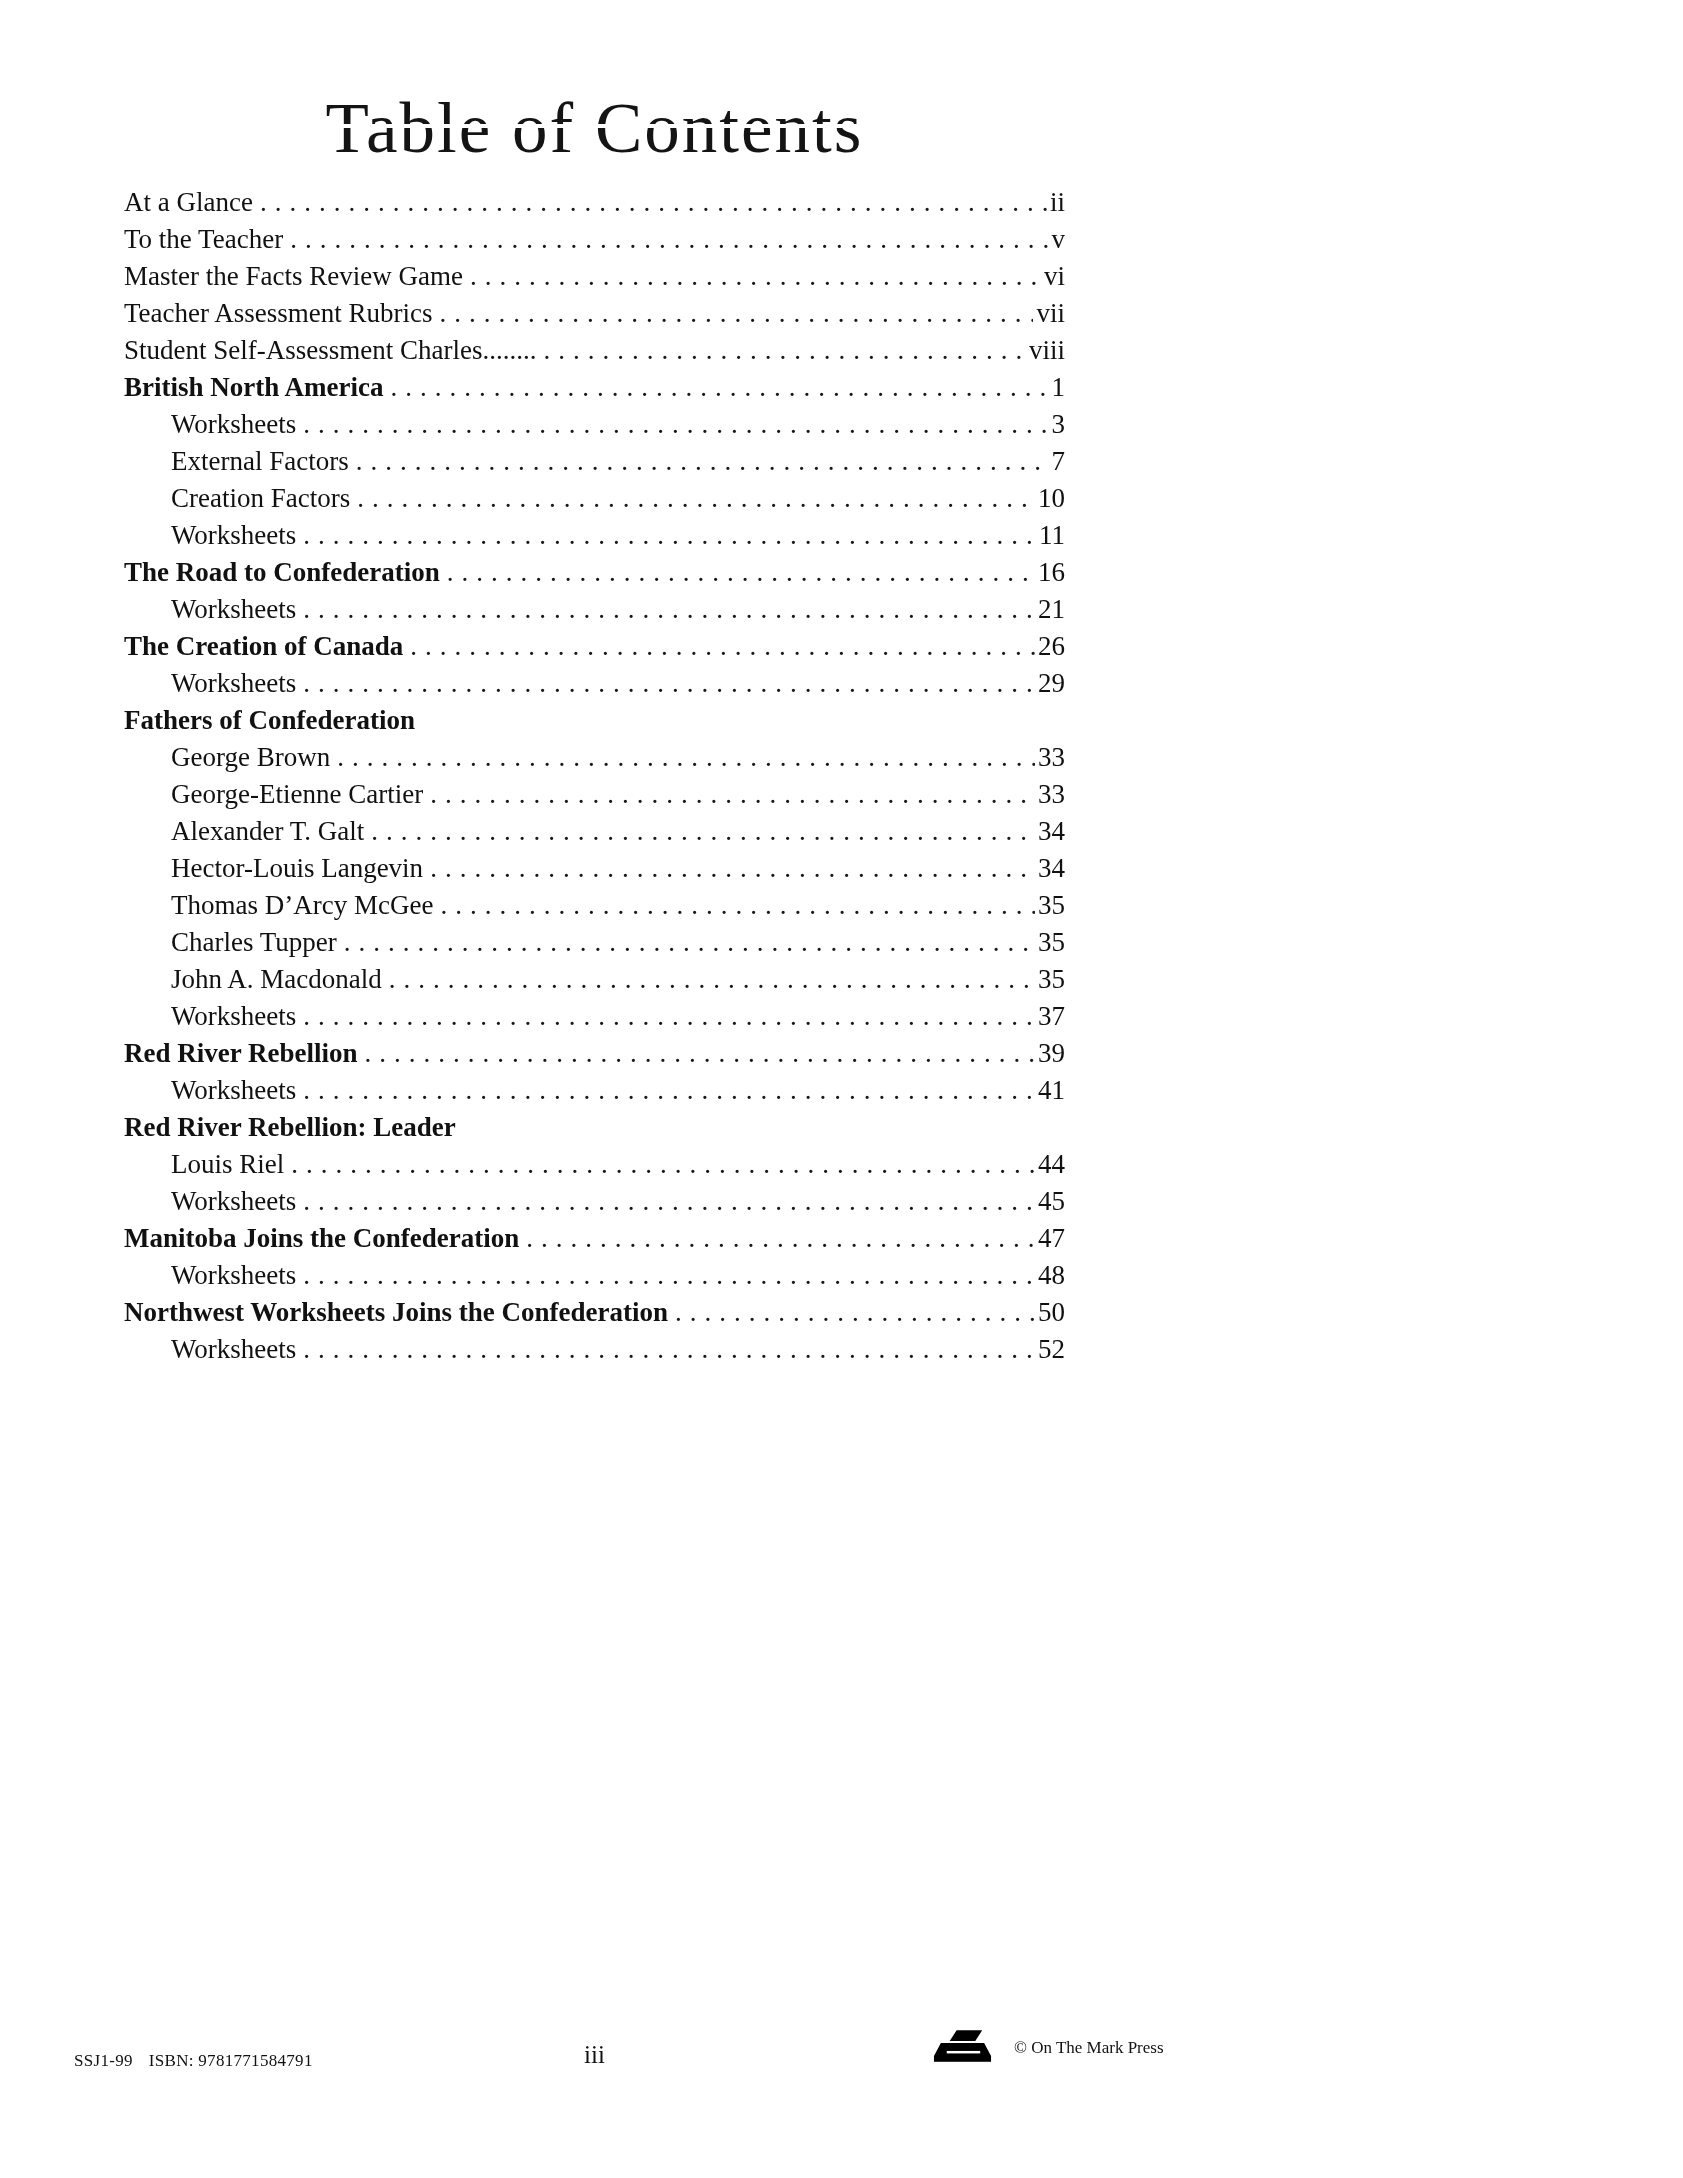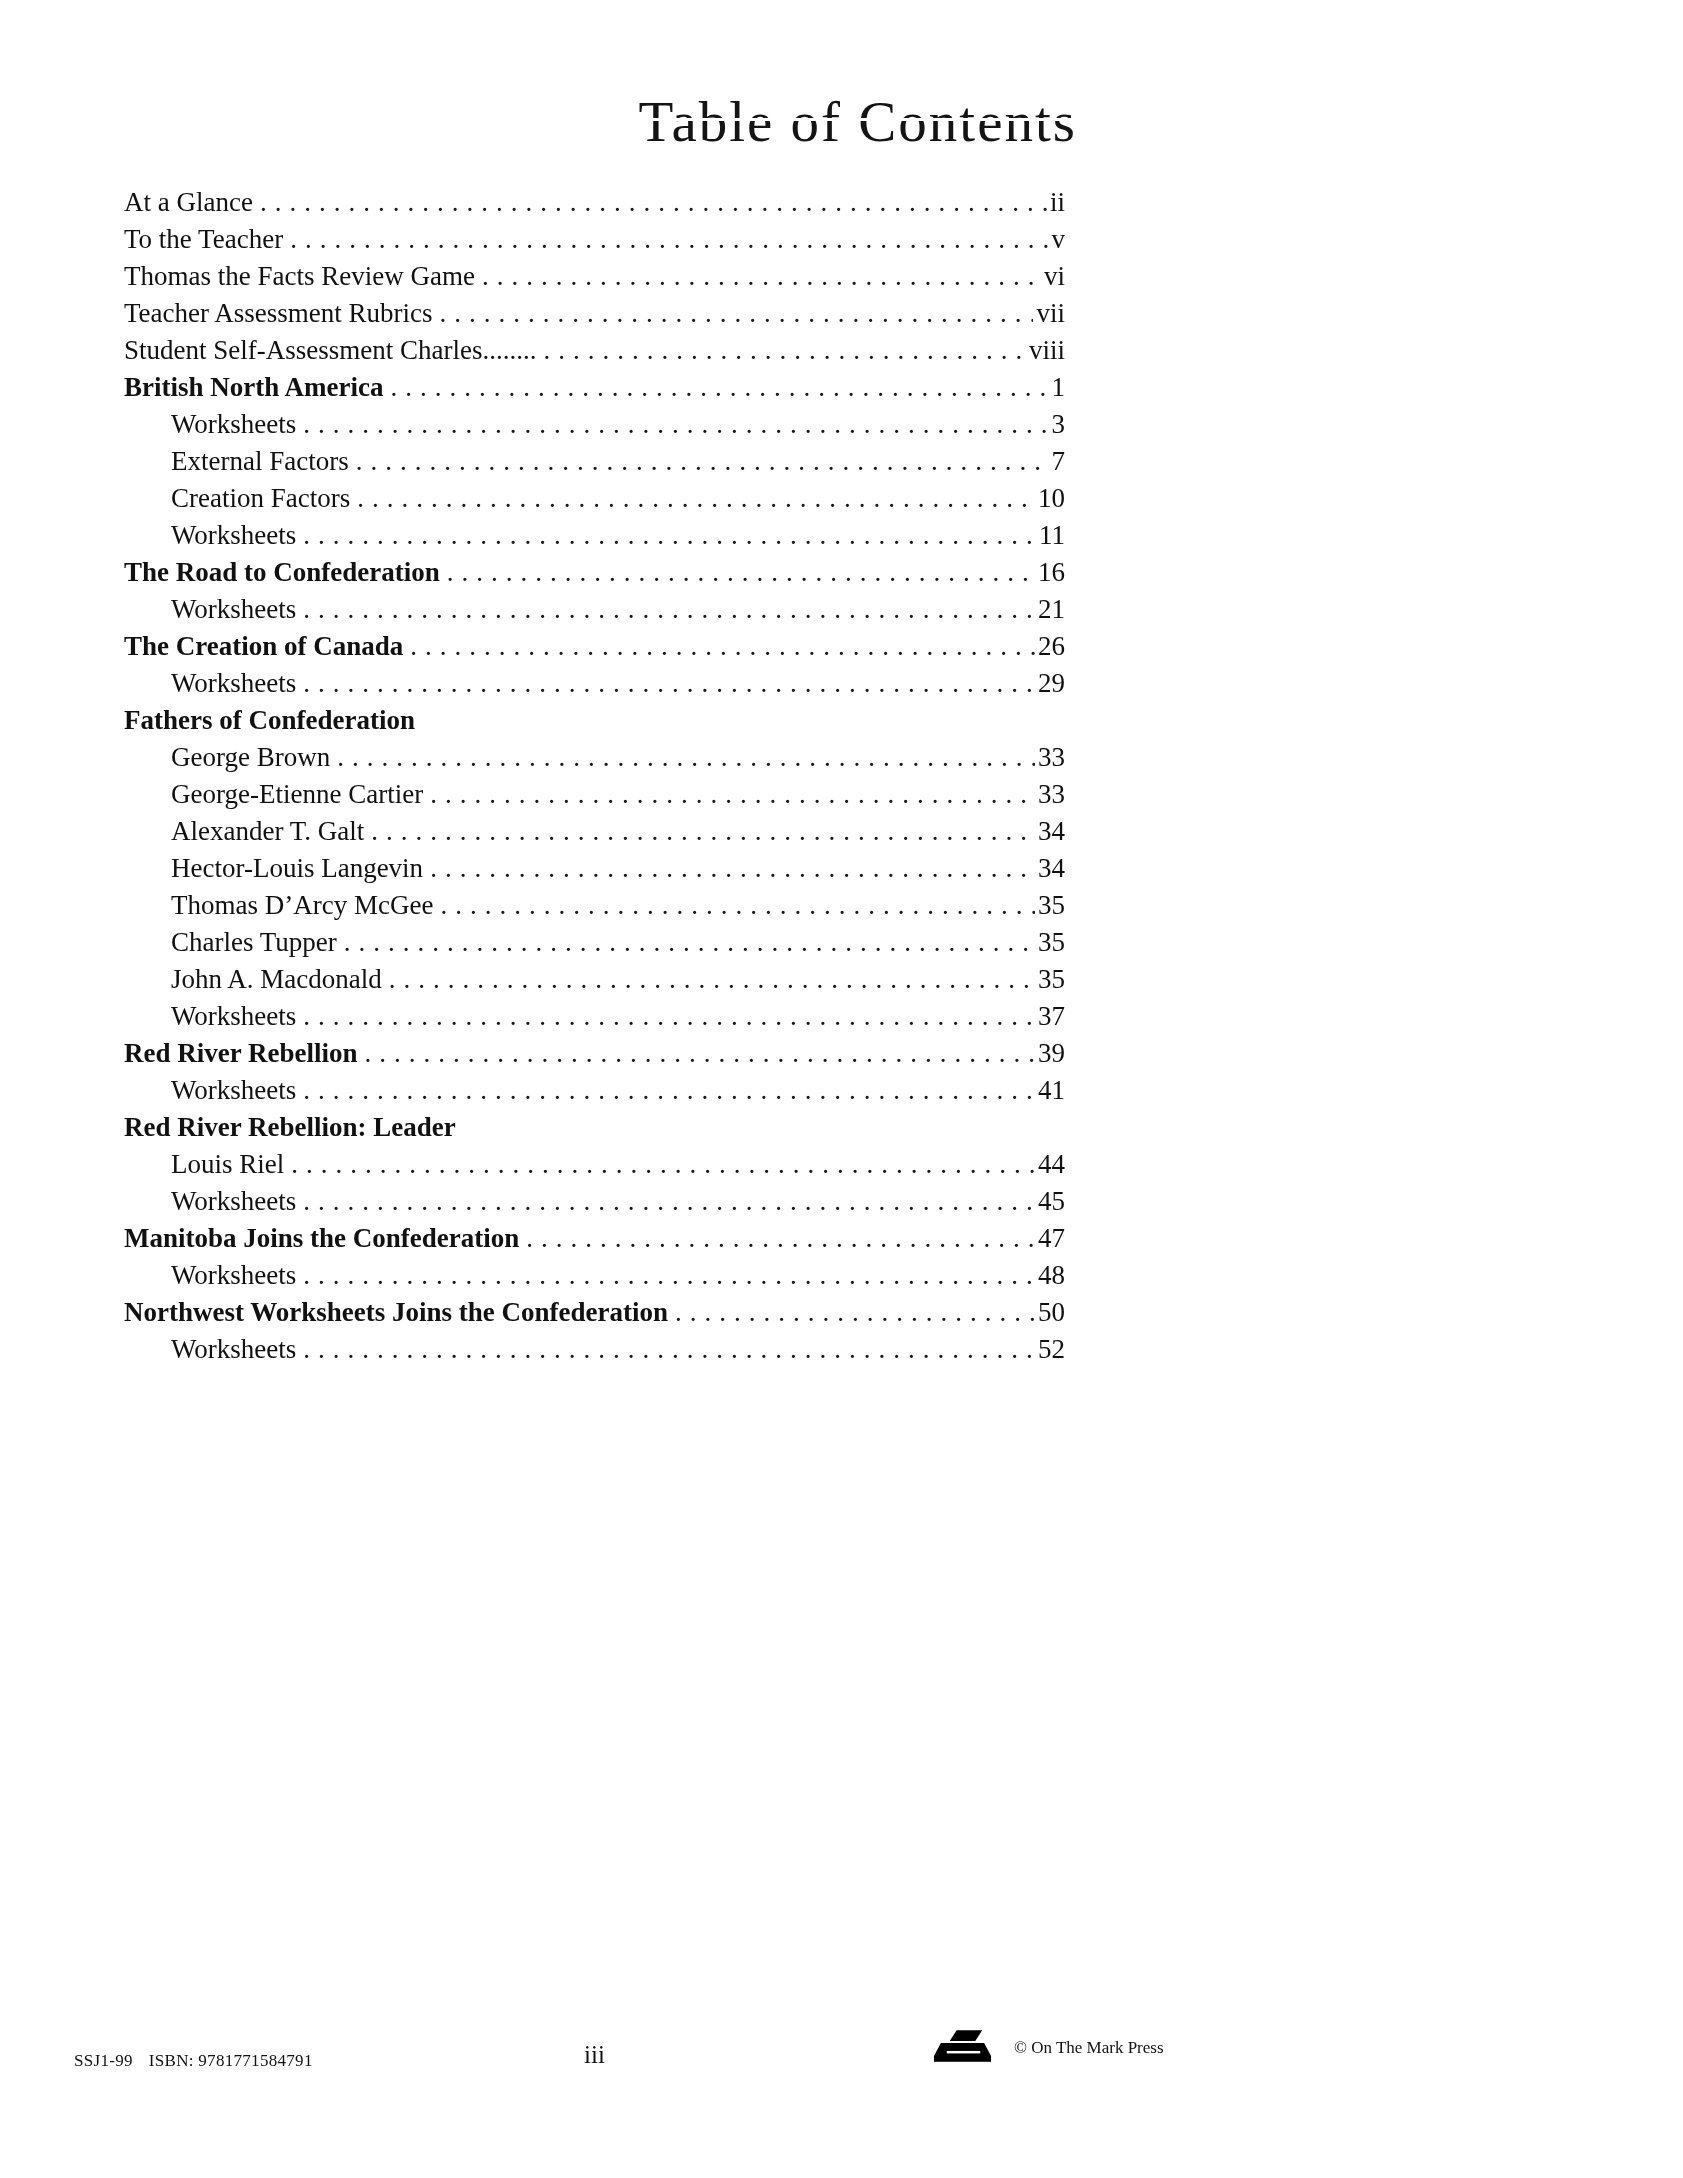--- a/index.html
+++ b/index.html
@@ -10,24 +10,24 @@
     height: 2178px;
     background: #ffffff;
     margin: 0 auto;
     overflow: hidden;
     font-family: "Liberation Serif", "DejaVu Serif", serif;
     color: #111;
   }
   .title {
     position: absolute;
     top: 93px;
-    left: 136px;
+    left: 124px;
     width: 941px;
-    text-align: right;
-    font-size: 57px;
+    text-align: center;
+    font-size: 71px;
     font-weight: normal;
     letter-spacing: 2px;
     color: #141414;
     line-height: 1;
   }
   @supports (-webkit-background-clip: text) {
     .title {
       background: linear-gradient(#141414 0 44%, #ffffff 44% 50%, #141414 50% 100%);
       -webkit-background-clip: text;
       background-clip: text;
@@ -101,21 +101,21 @@
     <span class="label">At a Glance</span>
     <span class="leader"></span>
     <span class="page-num">ii</span>
   </div>
       <div class="row">
     <span class="label">To the Teacher</span>
     <span class="leader"></span>
     <span class="page-num">v</span>
   </div>
       <div class="row">
-    <span class="label">Thomas the Facts Review Game</span>
+    <span class="label">Master the Facts Review Game</span>
     <span class="leader"></span>
     <span class="page-num">vi</span>
   </div>
       <div class="row">
     <span class="label">Teacher Assessment Rubrics</span>
     <span class="leader"></span>
     <span class="page-num">vii</span>
   </div>
       <div class="row">
     <span class="label">Student Self-Assessment Charles........</span>

